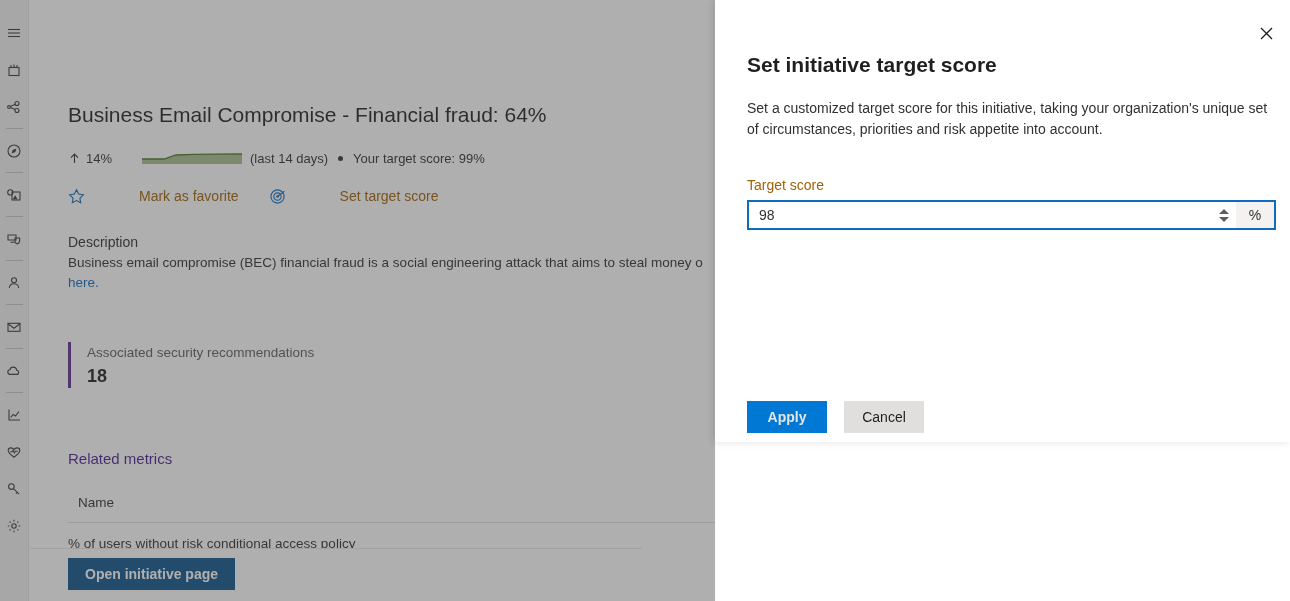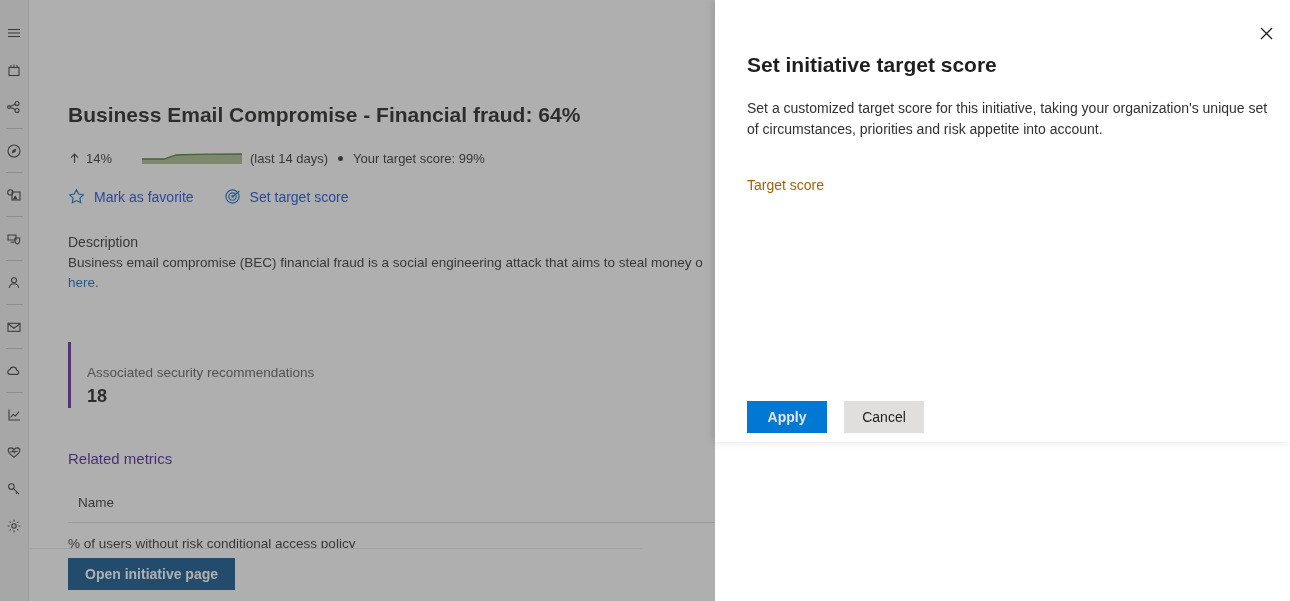--- a/index.html
+++ b/index.html
@@ -63,21 +63,21 @@
     width: 685px;
     height: 601px;
     background: #ffffff;
     overflow: hidden;
   }
 
   #page-title {
     position: absolute;
     left: 38px; top: 103px;
     font-size: 21px;
-    font-weight: bold;
+    font-weight: normal;
     color: #201f1e;
     white-space: nowrap;
   }
 
   #trend-row {
     position: absolute;
     left: 38px; top: 150px;
     display: flex;
     align-items: center;
     font-size: 13px;
@@ -98,24 +98,24 @@
 
   #quick-actions {
     position: absolute;
     left: 38px; top: 188px;
     display: flex;
     align-items: center;
     font-size: 14px;
   }
   .qa-link {
     display: flex;
-    align-items: center;
-    color: #1d4ed8;
+    color: #a16207;
     margin-right: 30px;
     cursor: pointer;
+    gap: 45px;
   }
   .qa-link .qa-ico {
     margin-right: 9px;
     color: #0f6cbd;
     display: flex;
     align-items: center;
   }
 
   #desc-head {
     position: absolute;
@@ -137,21 +137,20 @@
     position: absolute;
     left: 38px; top: 342px;
     border-left: 3px solid #5c2d91;
     padding-left: 16px;
     box-sizing: border-box;
   }
   #assoc-label {
     font-size: 13.5px;
     color: #605e5c;
     line-height: 22px;
-    margin-top: 20px;
   }
   #assoc-value {
     font-size: 18px;
     font-weight: bold;
     color: #201f1e;
     line-height: 24px;
   }
 
   #related-head {
     position: absolute;
@@ -498,18 +497,26 @@
     <svg width="13" height="13" viewBox="0 0 13 13" stroke="currentColor" stroke-width="1.25">
         <line x1="1" y1="1" x2="12" y2="12"></line>
         <line x1="12" y1="1" x2="1" y2="12"></line>
       </svg>
   </button>
 
   <div id="panel-title">Set initiative target score</div>
   <div id="panel-desc">Set a customized target score for this initiative, taking your organization's unique set of circumstances, priorities and risk appetite into account.</div>
 
   <div id="field-label">Target score</div>
+  <div id="field-wrap">
+    <input id="target-input" type="text" value="98" style="">
+    <span id="spinner">
+      <span class="spin-arrow" id="spin-up"></span>
+      <span class="spin-arrow" id="spin-down"></span>
+    </span>
+    <span id="pct-suffix">%</span>
+  </div>
 
   <div id="panel-actions">
     <button class="panel-btn" id="apply-btn">Apply</button>
     <button class="panel-btn" id="cancel-btn">Cancel</button>
   </div>
 </div>
 
 </body></html>

